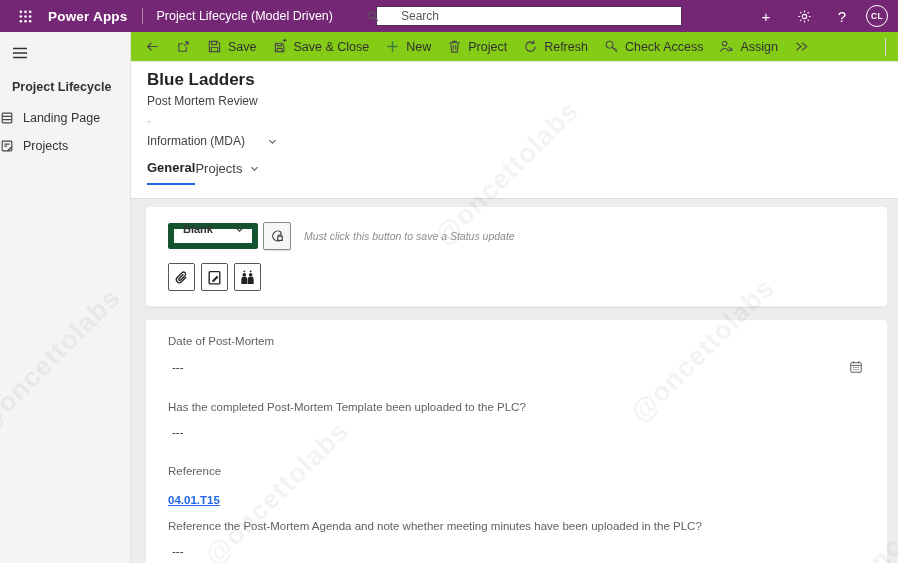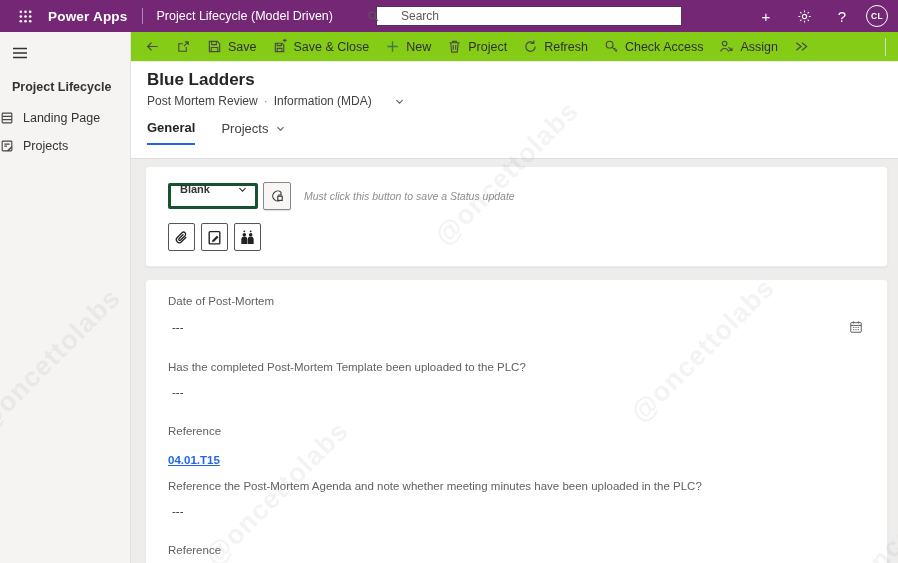--- a/index.html
+++ b/index.html
@@ -50,34 +50,34 @@
     white-space:nowrap; border-radius:2px; }
   .cmd .cicon { display:flex; color:#4a4a4a; }
   .cmd .green { color:#3a7d44; }
   .chev { display:flex; color:#605e5c; margin-left:2px; }
   .cmd-sep { width:1px; height:18px; background:#d8d6d4; margin:0 4px; }
   .cmd-sep.pushright { margin-left:auto; }
 
   
   .rec-header { padding:8px 0 13px 16px; border-bottom:1px solid #e0dedc; flex-shrink:0; background:#fff; }
   .rec-title { font-size:17px; font-weight:700; color:#242424; line-height:1.2; }
-  .rec-sub { display:flex; align-items:flex-end; gap:6px; font-size:12px; color:#424242; margin-top:4px; }
+  .rec-sub { display:flex; align-items:flex-start; gap:6px; font-size:12px; color:#424242; margin-top:4px;flex-direction:column; }
   .rec-sub .dot { color:#8a8886; }
   .form-selector { display:flex; align-items:center; gap:20px; cursor:pointer; }
-  .tabs { display:flex; gap:26px; margin-top:12px; }
+  .tabs { display:flex; margin-top:12px; }
   .tab { font-size:13px; color:#424242; padding-bottom:8px; display:flex; align-items:center; gap:5px; cursor:pointer; }
   .tab.active { font-weight:700; color:#242424; border-bottom:2.5px solid #2266e3; }
 
   
   .form-area { flex:1; background:#eeedeb; padding:7px 10px 0 14px; overflow:hidden; }
   .card { background:#fff; border:1px solid #ececea; border-radius:4px;
     box-shadow:0 1px 2px rgba(0,0,0,.05); }
   .card1 { padding:15px 20px 15px 22px; }
   .row1 { display:flex; align-items:center; }
-  .select-box { width:90px; height:26px; border:3px solid #14532d; border-radius:2px;
+  .select-box { width:90px; height:26px; border:6px solid #14532d; border-radius:2px;
     display:flex; align-items:center; justify-content:space-between; padding:0 7px 14px 9px;
     font-size:11px; font-weight:700; color:#333; cursor:pointer; background:#fff; }
   .gsave-btn { width:28px; height:28px; margin-left:5px; border:1px solid #8a8886; border-radius:2px;
     background:#f7f6f5; box-shadow:0 1px 1px rgba(0,0,0,.12); display:flex; align-items:center;
     justify-content:center; color:#3b3a39; cursor:pointer; }
   .hint { margin-left:13px; font-size:10.5px; font-style:italic; color:#8f8d8b; }
   .row2 { display:flex; gap:6px; margin-top:13px; }
   .mini-btn { width:27px; height:28px; border:1px solid #555; border-radius:2px; background:#fff;
     display:flex; align-items:center; justify-content:center; color:#222; cursor:pointer; }
 

